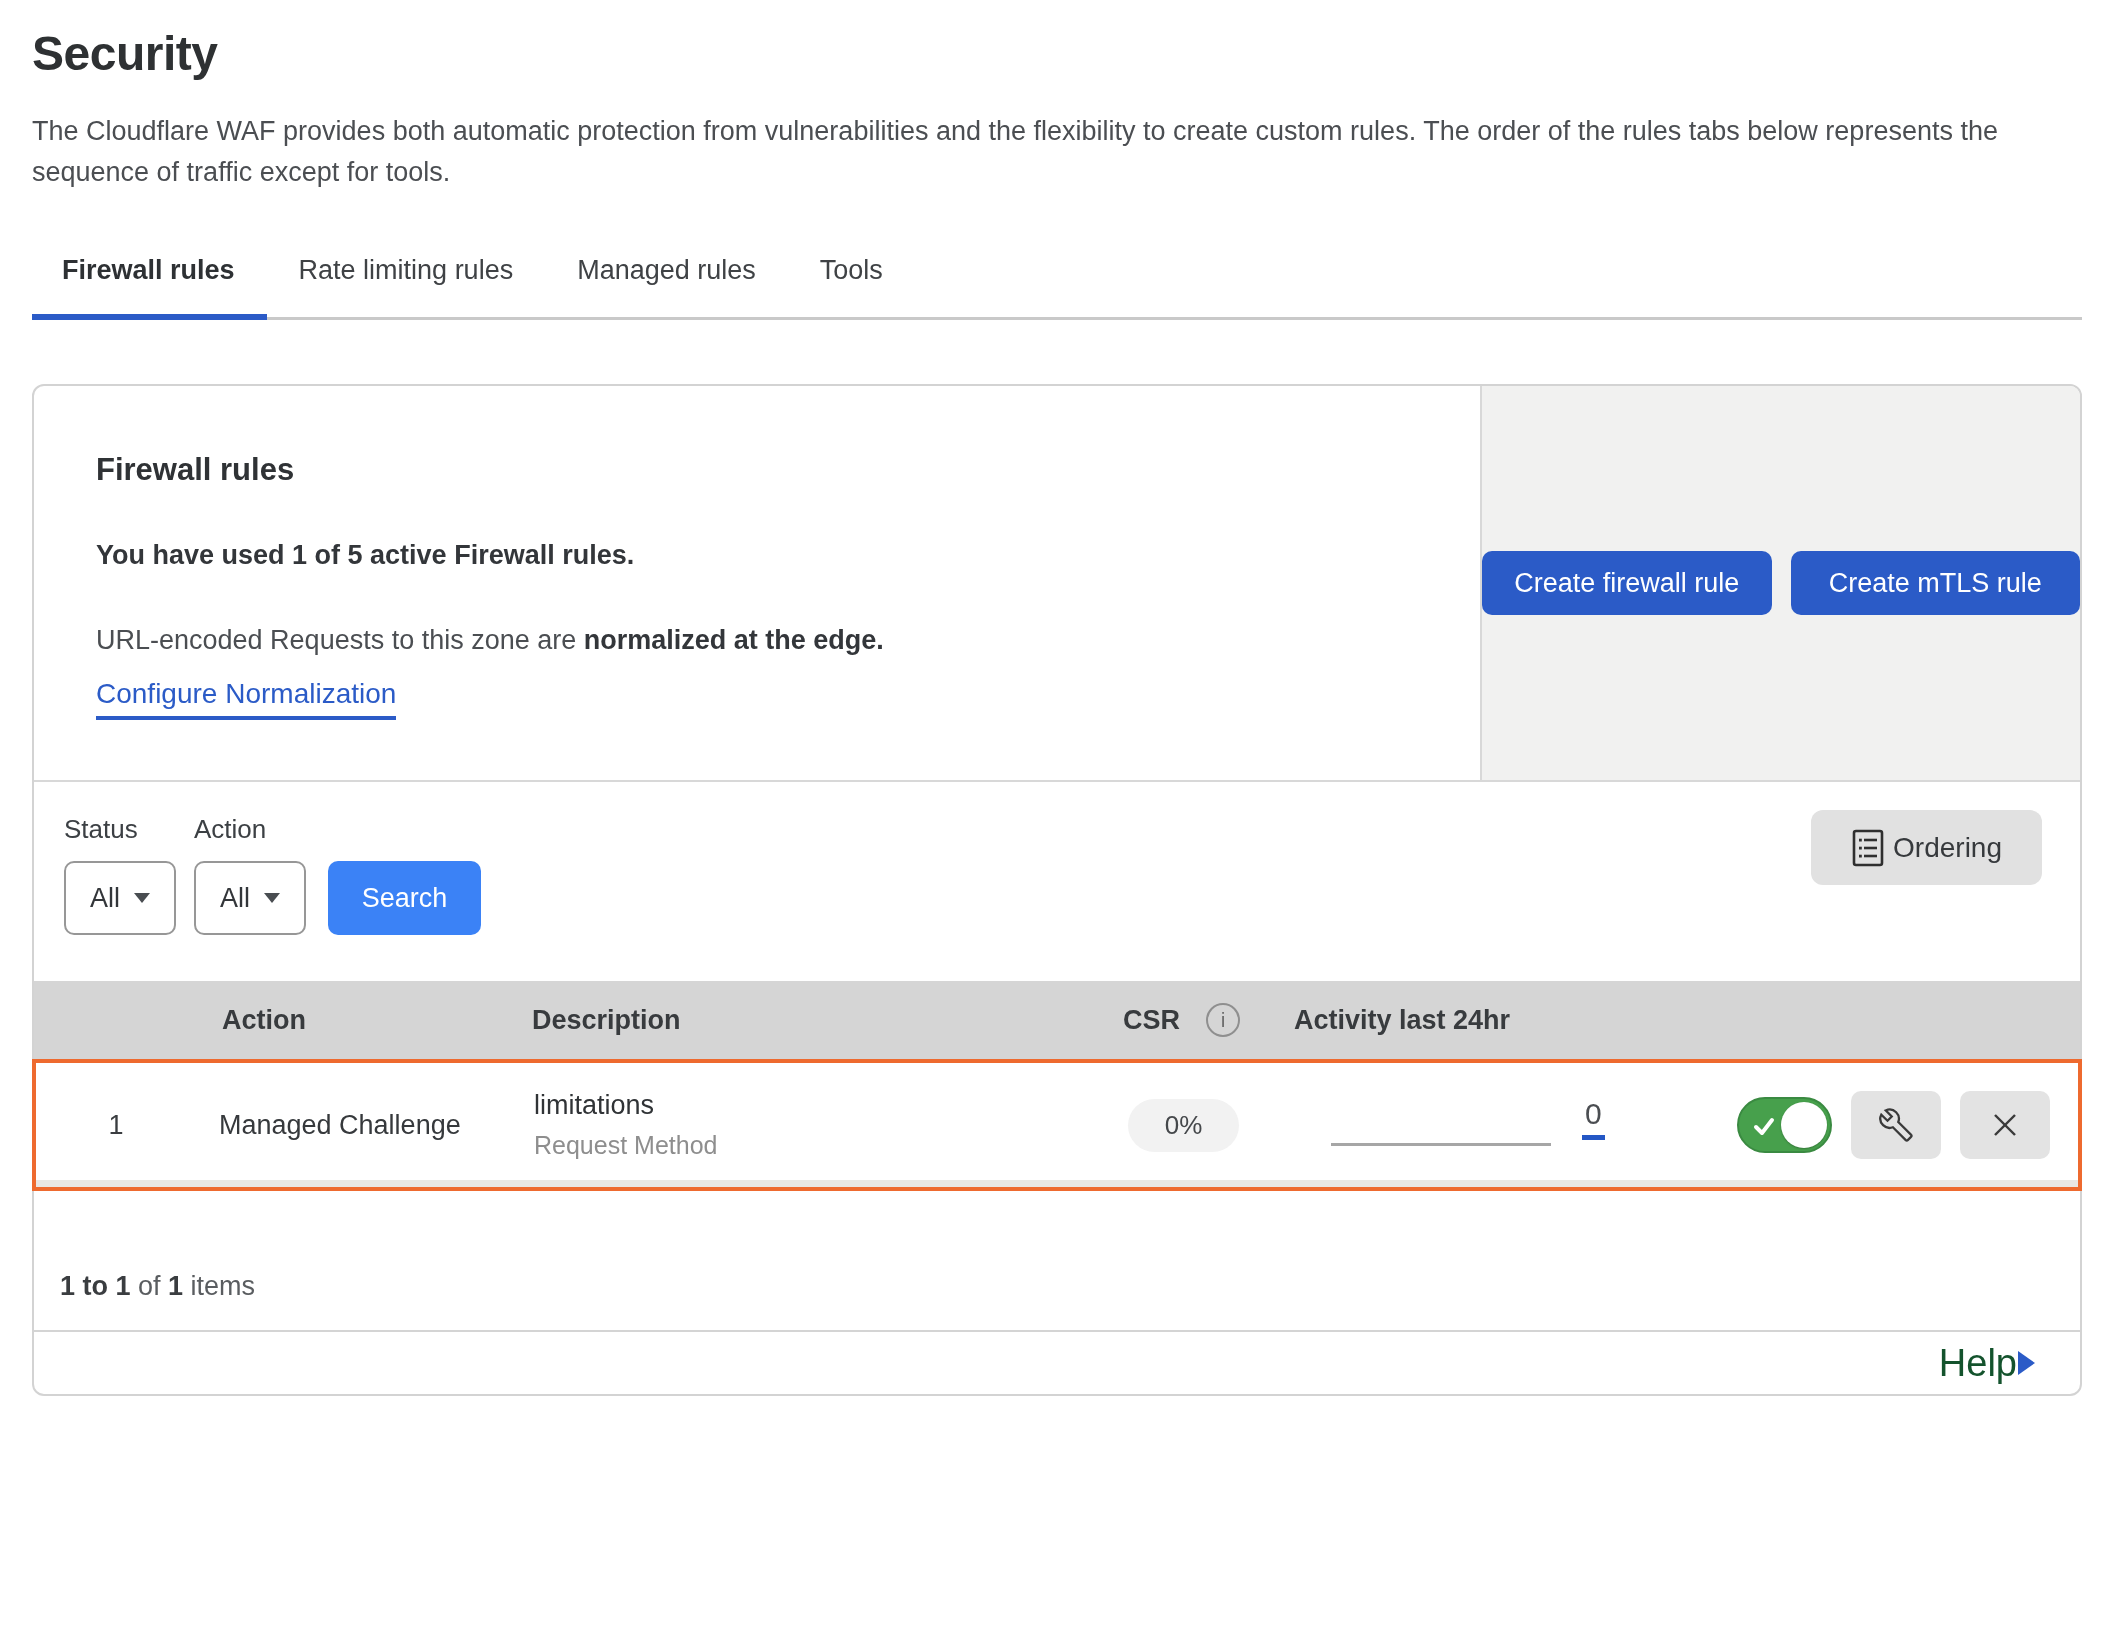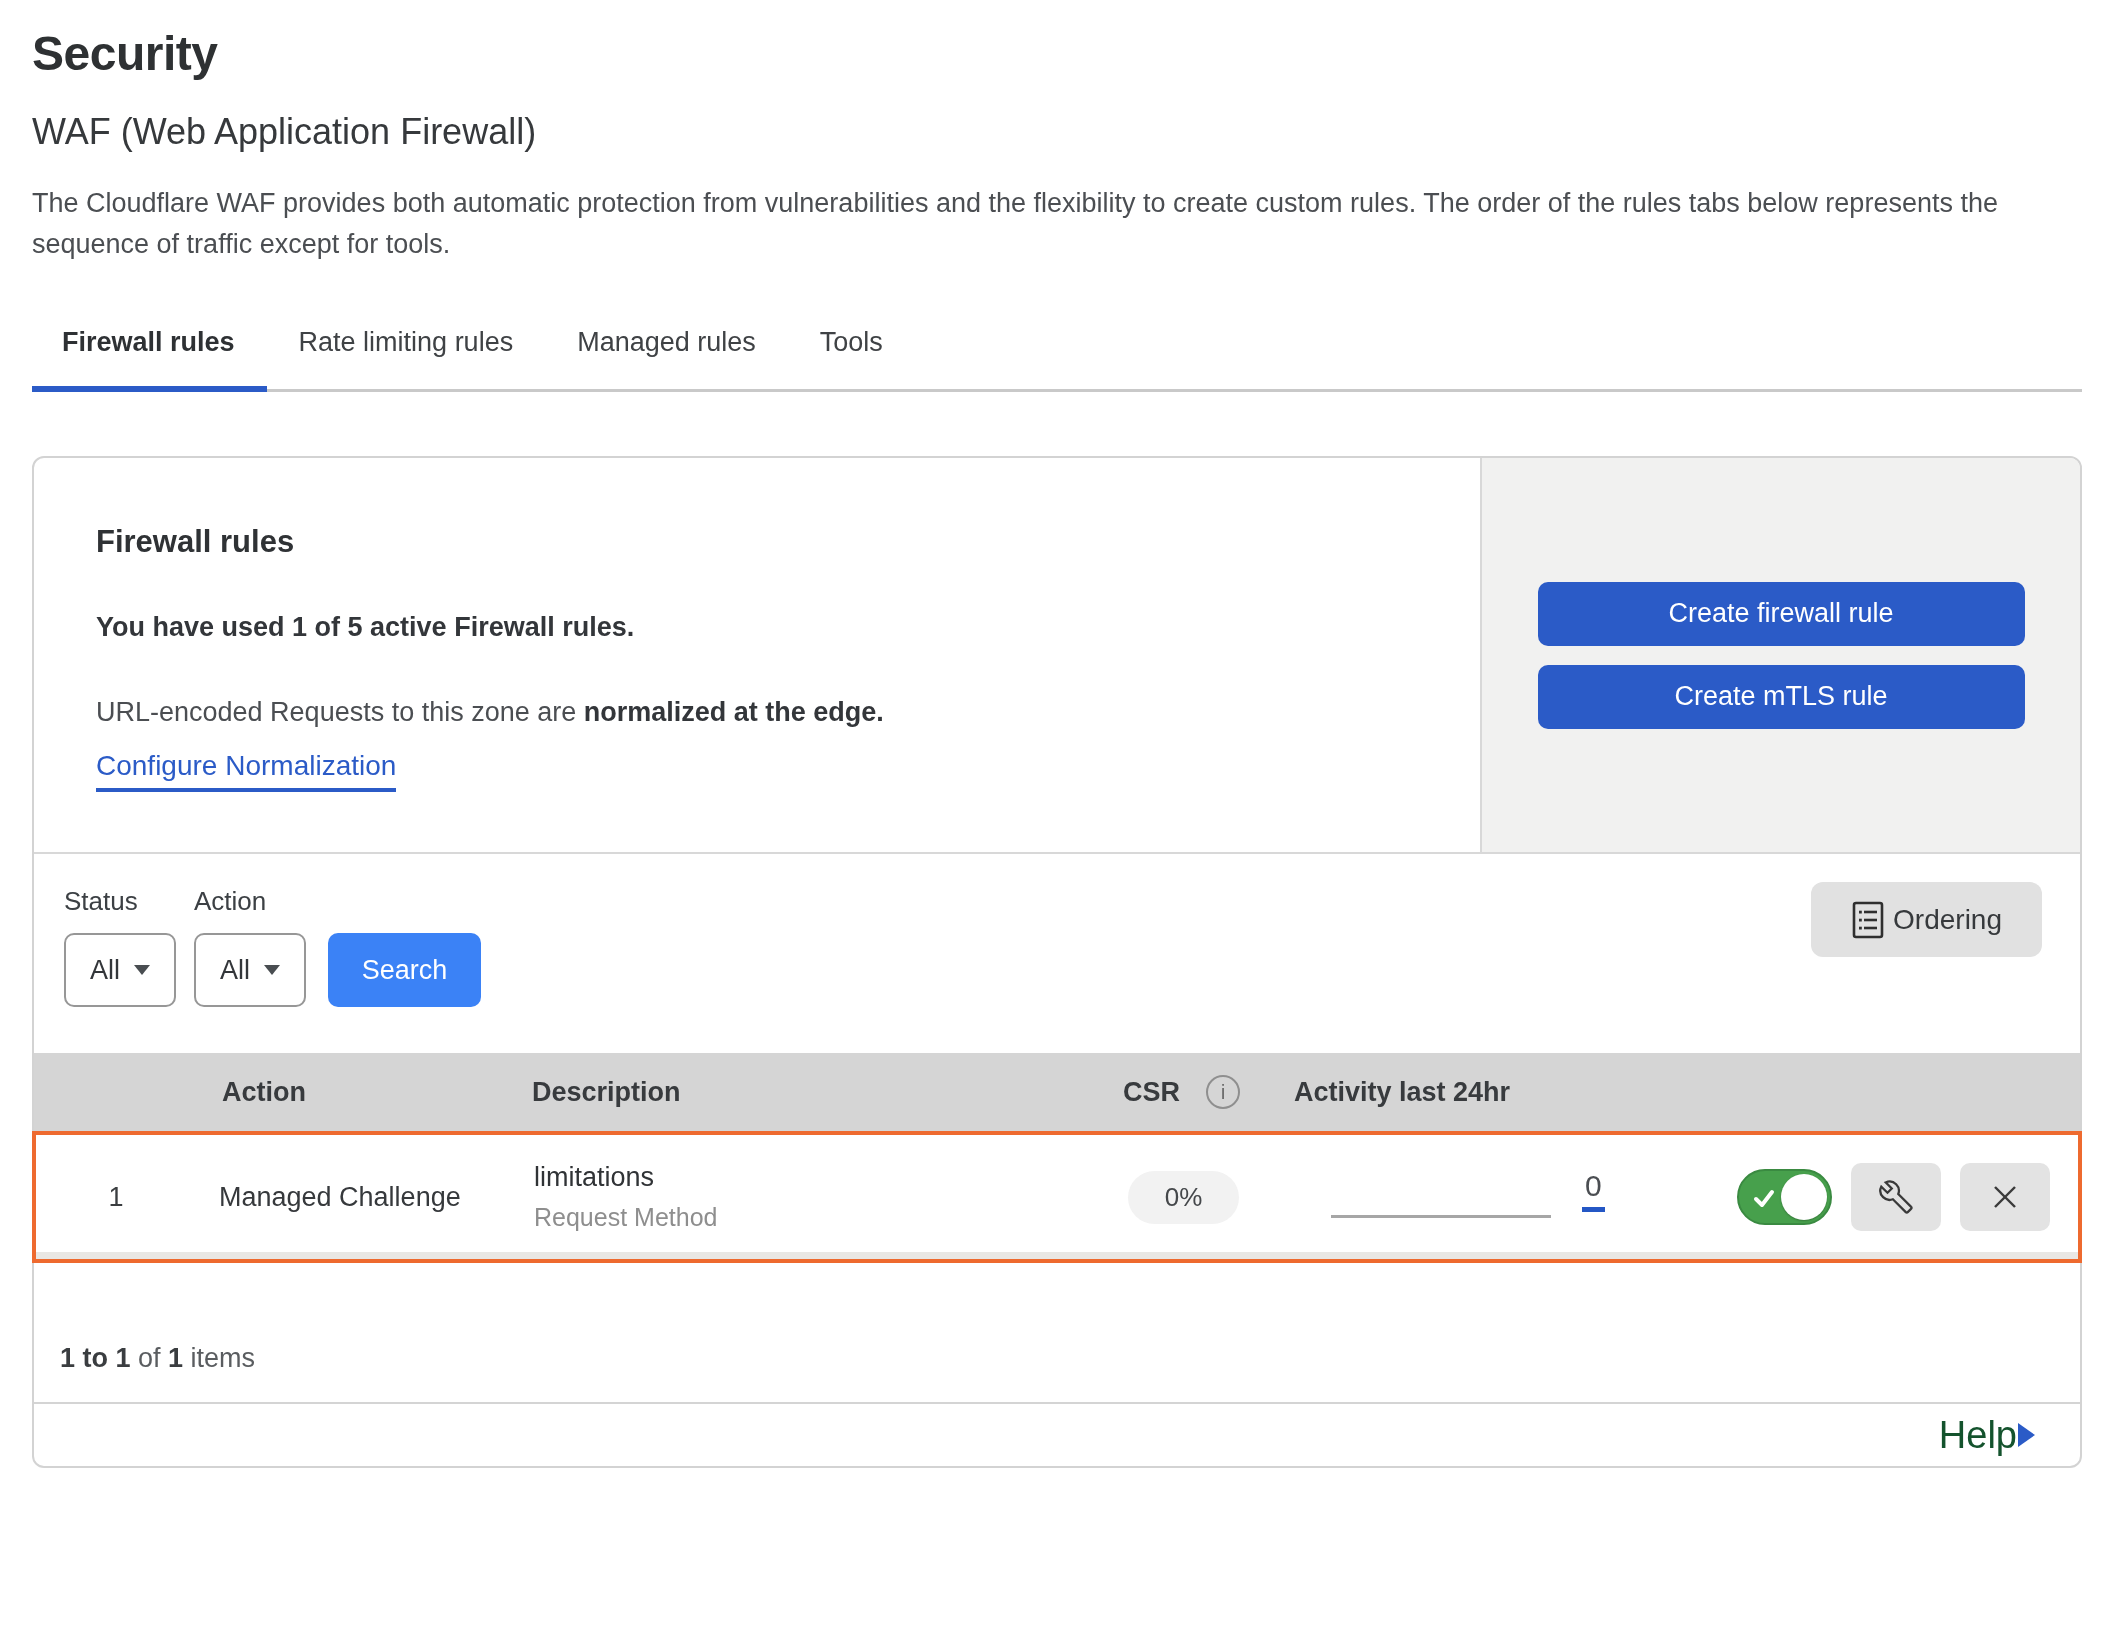--- a/index.html
+++ b/index.html
@@ -31,21 +31,21 @@
   .panel-info { flex: 1; padding: 66px 60px 60px 62px; }
   .card-heading { font-size: 31px; font-weight: 700; color: #2f3235; }
   .card-desc { font-size: 27px; line-height: 47px; color: #4b4e52; max-width: 980px; margin-top: 28px; }
   .usage-line { font-size: 27px; font-weight: 700; color: #33363a; margin-top: 52px; }
   .norm-line { font-size: 27px; color: #4b4e52; margin-top: 54px; }
   .norm-line strong { color: #33363a; }
   .config-link { display: inline-block; margin-top: 22px; font-size: 28px; color: #2b5bc7;
                  border-bottom: 4px solid #2b5bc7; padding-bottom: 6px; cursor: pointer; }
 
   .panel-aside { width: 600px; background: #f1f1f0; border-left: 2px solid #d8d8d8;
-                 border-radius: 0 10px 0 0; display: flex; flex-direction: column;
+                 border-radius: 0 10px 0 0; display: flex; flex-direction: row;
                  align-items: center; justify-content: center; gap: 19px; }
   .btn-primary { width: 487px; height: 64px; background: #2b5bc7; border: none; border-radius: 10px;
                  color: #fff; font-size: 27px; font-family: inherit; cursor: pointer; }
 
   
   .filter-section { border-top: 2px solid #d8d8d8; padding: 32px 30px 46px; position: relative; }
   .filter-groups { display: flex; align-items: flex-end; }
   .fgroup { margin-right: 18px; }
   .flabel { display: block; font-size: 26px; color: #3c4044; margin-bottom: 16px; }
   .search-box { width: 352px; height: 74px; border: 2px solid #979797; border-radius: 10px;
@@ -109,21 +109,20 @@
   .tri-right { width: 0; height: 0; border-top: 12px solid transparent; border-bottom: 12px solid transparent;
                border-left: 17px solid #2b5bc7; }
 </style>
 </head>
 <body>
 
 <div class="page">
 
   <div class="header">
     <div class="title">Security</div>
-    <div class="subtitle">WAF (Web Application Firewall)</div>
     <div class="page-desc">The Cloudflare WAF provides both automatic protection from vulnerabilities and the flexibility to create custom rules. The order of the rules tabs below represents the sequence of traffic except for tools.</div>
   </div>
 
   <div class="tabs">
     <div class="tab active">Firewall rules</div>
     <div class="tab">Rate limiting rules</div>
     <div class="tab">Managed rules</div>
     <div class="tab">Tools</div>
   </div>
 

